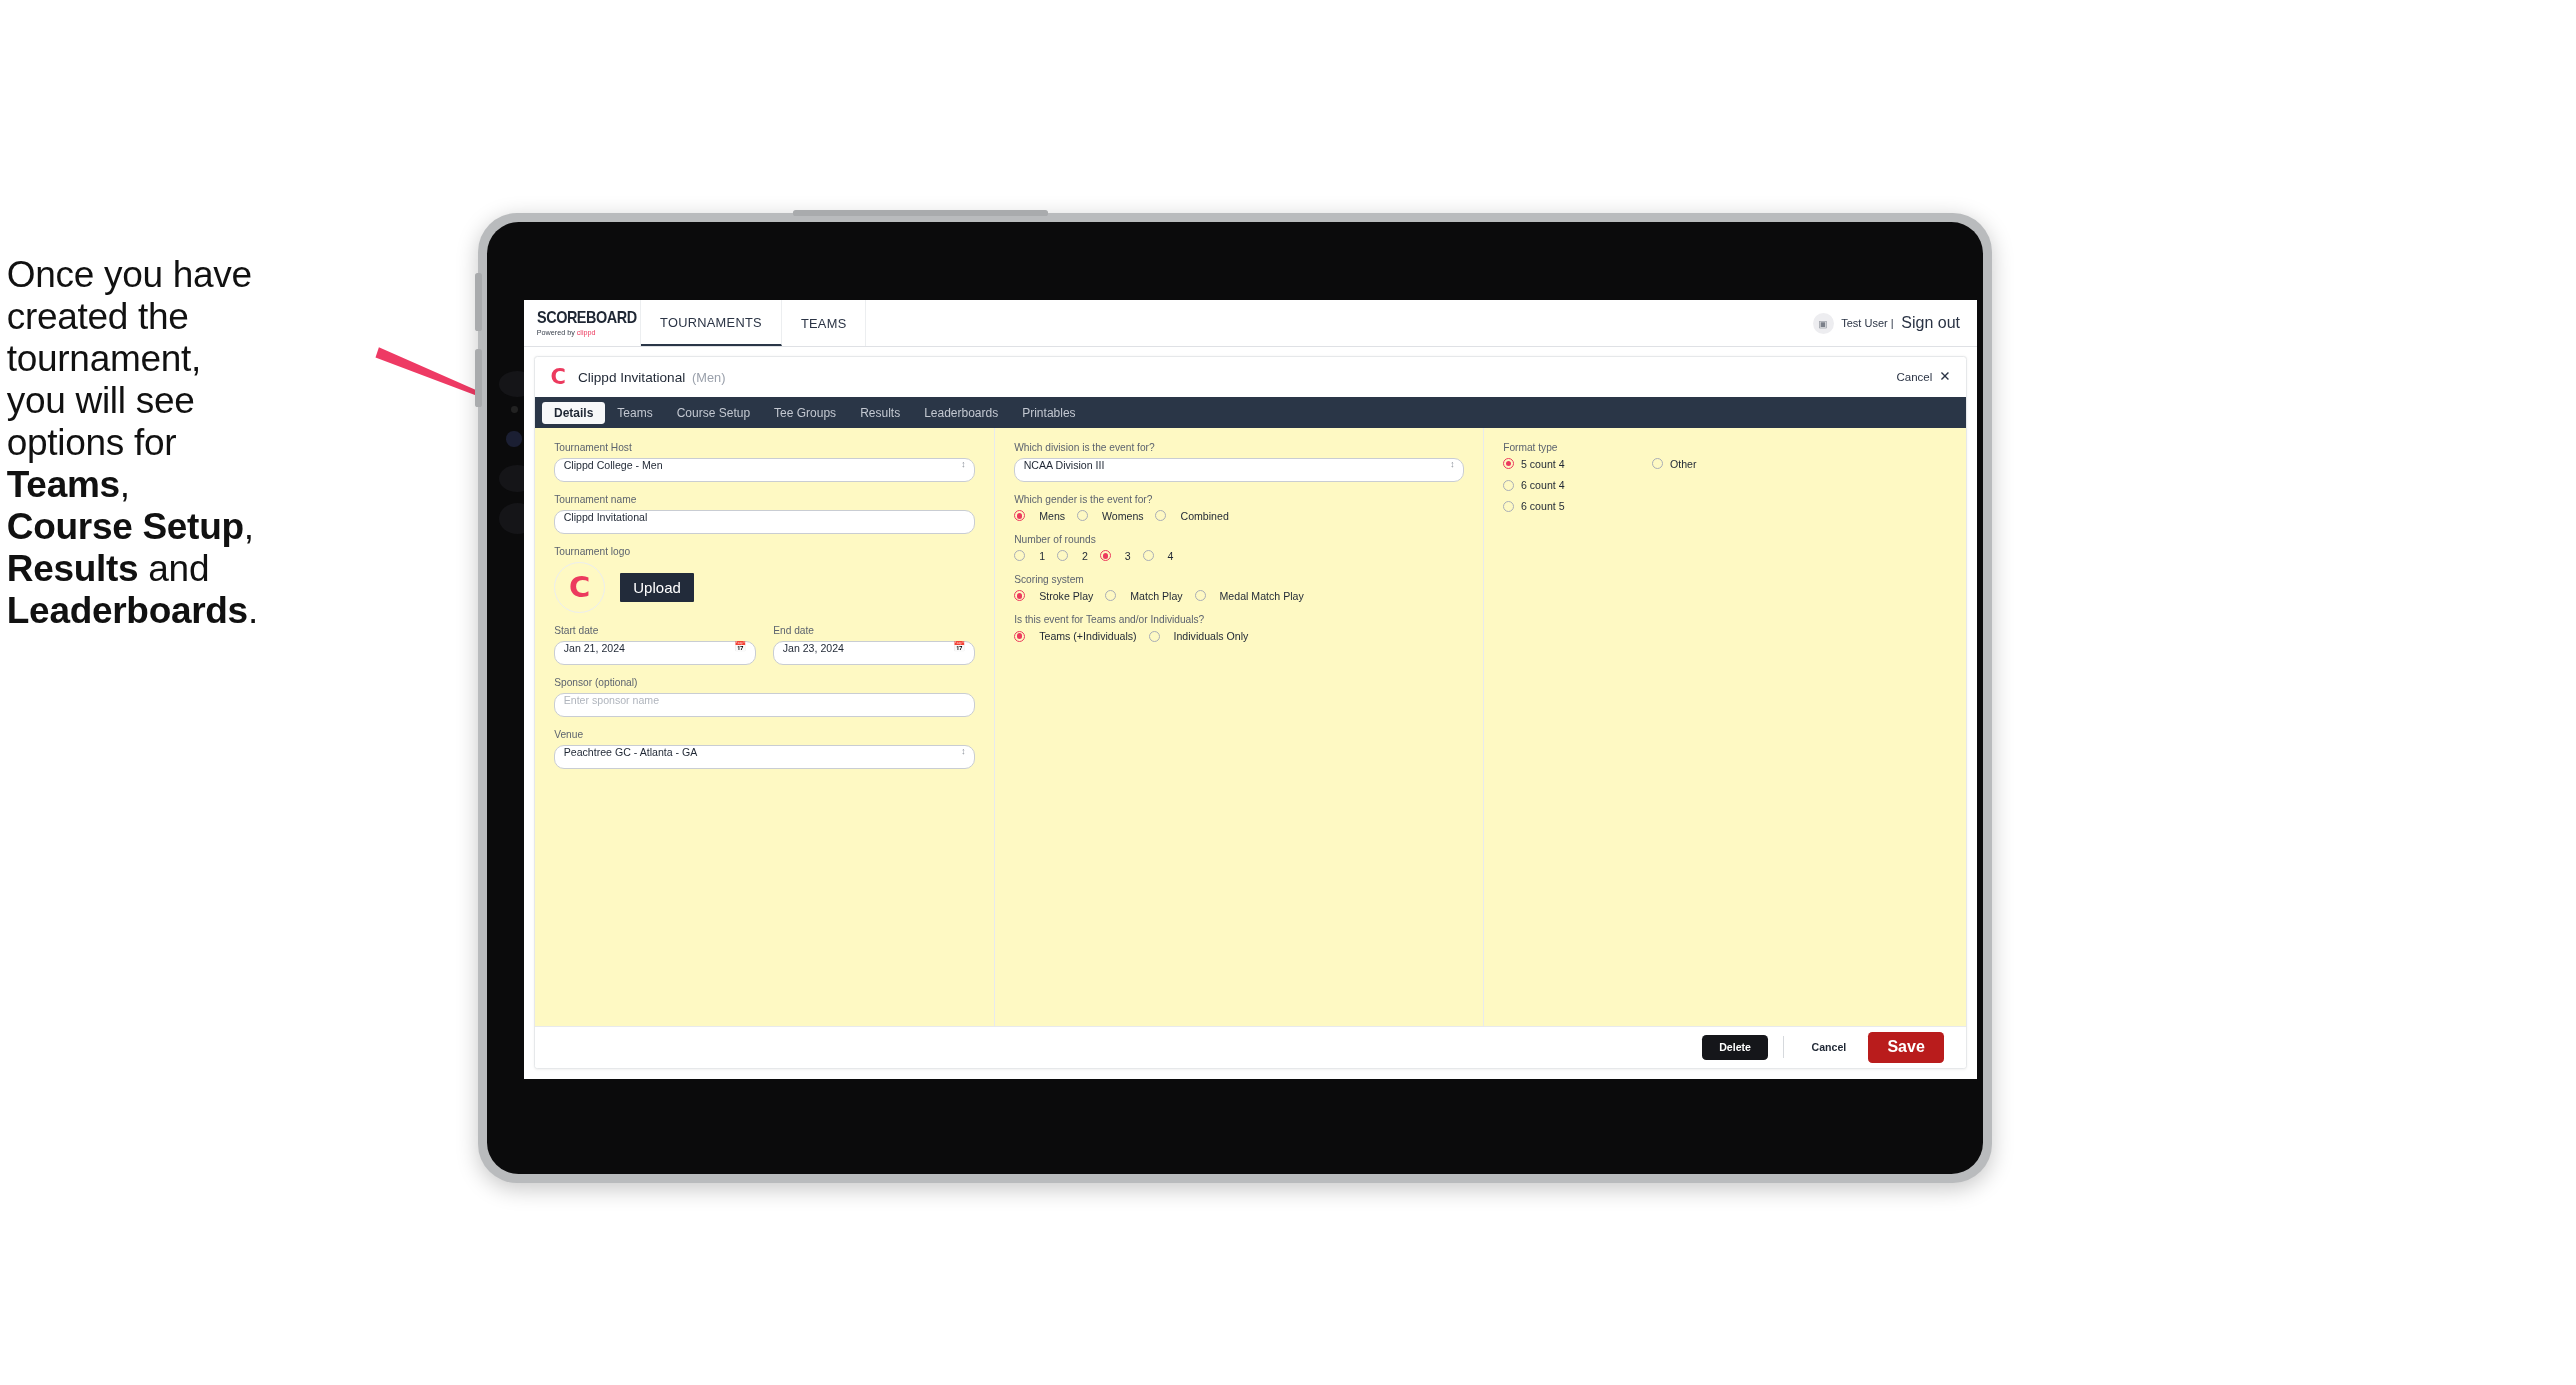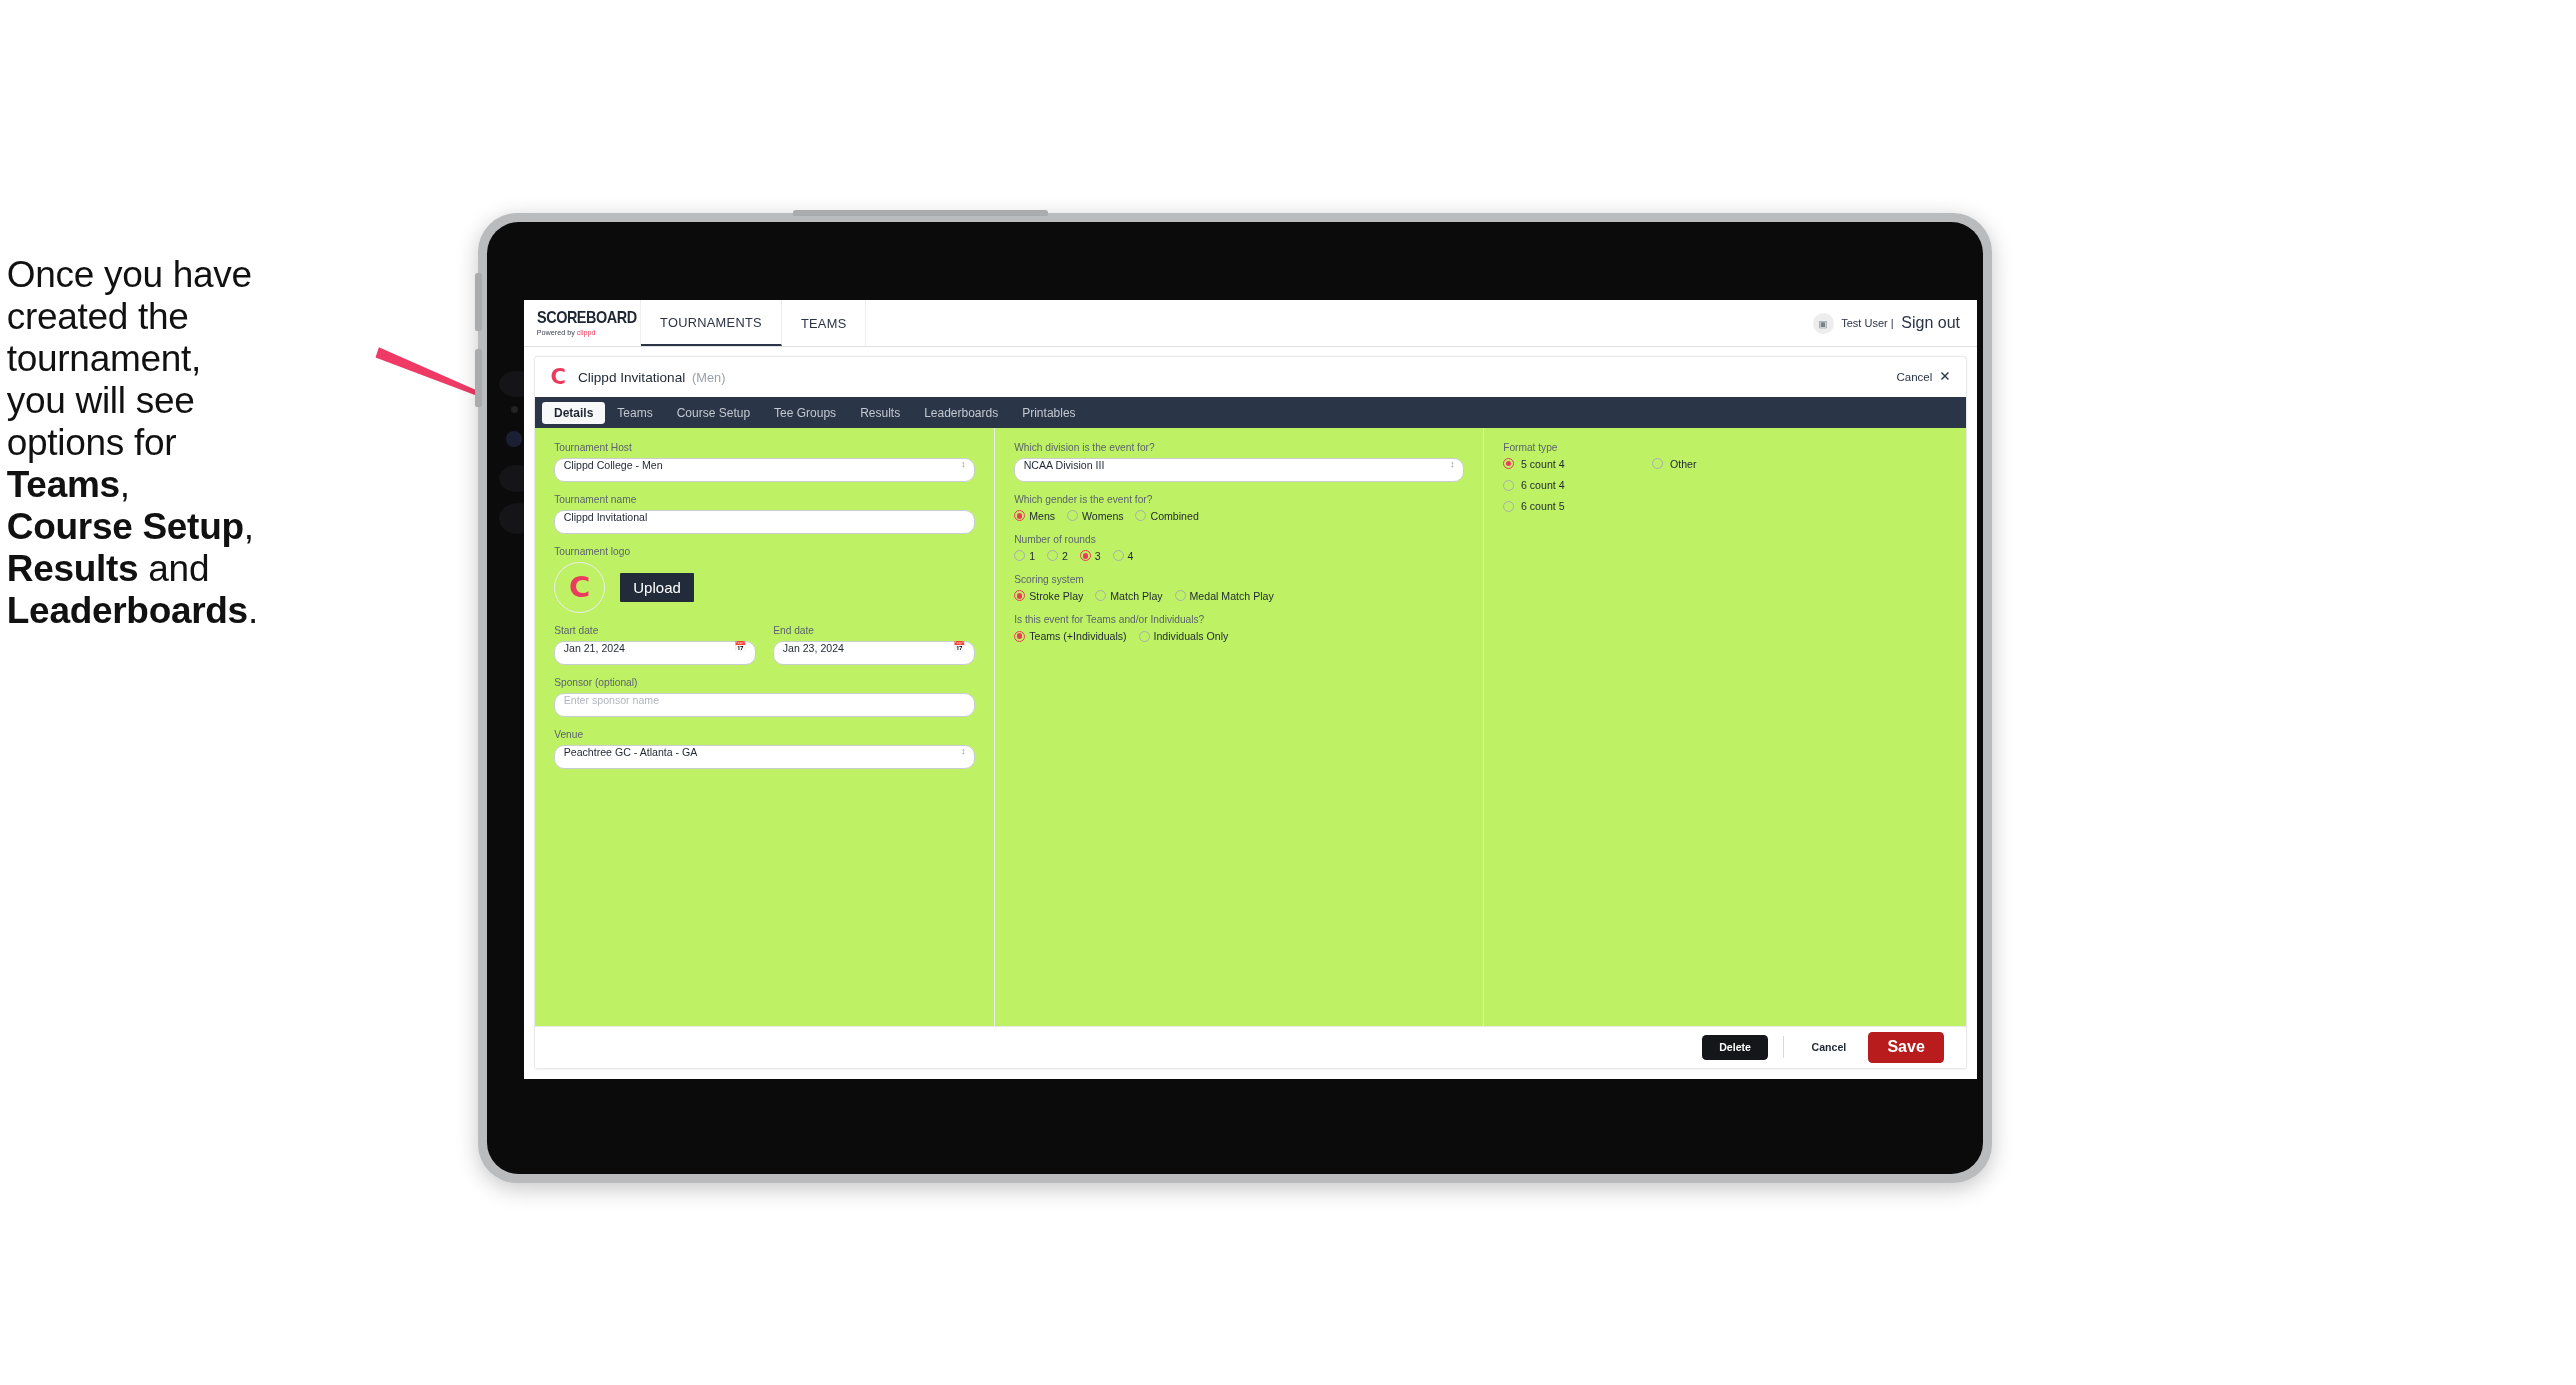--- a/index.html
+++ b/index.html
@@ -153,21 +153,21 @@
     display: flex; align-items: center;
     border-radius: 3.4px;
     white-space: nowrap;
   }
   .tab.active { background: #f7f8f9; color: #1f2734; font-weight: bold; }
 
   
   #formbody {
     flex: 1;
     display: flex;
-    background: #bef264;
+    background: #fef9c3;
     border-bottom: 0.9px solid #e8eaec;
     overflow: hidden;
   }
   .col { padding: 13.6px 19px 0 19px; box-sizing: border-box; }
   #col1 { width: 460px; border-right: 0.9px solid #e8eaec; }
   #col2 { width: 489px; border-right: 0.9px solid #e8eaec; }
   #col3 { flex: 1; }
 
   .flabel { font-size: 10.2px; color: #5c636f; margin-bottom: 5.1px; }
   .finput {
@@ -197,21 +197,21 @@
     padding: 6px 12.8px; border-radius: 1px;
   }
 
   
   #daterow { display: flex; gap: 17px; }
   #daterow .dcol { flex: 1; }
   .cal { color: #5c636f; font-size: 10.2px; line-height: 1; }
 
   
   .radiorow { display: flex; align-items: center; flex-wrap: wrap; gap: 4.3px 5.1px; }
-  .ritem { display: flex; align-items: center; gap: 4px; margin-right: 6.8px; text-align: right; }
+  .ritem { display: flex; align-items: center; gap: 14px; margin-right: 6.8px; text-align: right; }
   .radio {
     width: 11px; height: 11px; border-radius: 50%;
     border: 1.4px solid #a9aeb6; box-sizing: border-box;
     display: flex; align-items: center; justify-content: center;
     flex: 0 0 auto;
   }
   .radio.on { border-color: #ec3a5e; }
   .radio.on::after {
     content: ""; width: 5.5px; height: 5.5px; border-radius: 50%;
     background: #ec3a5e;

